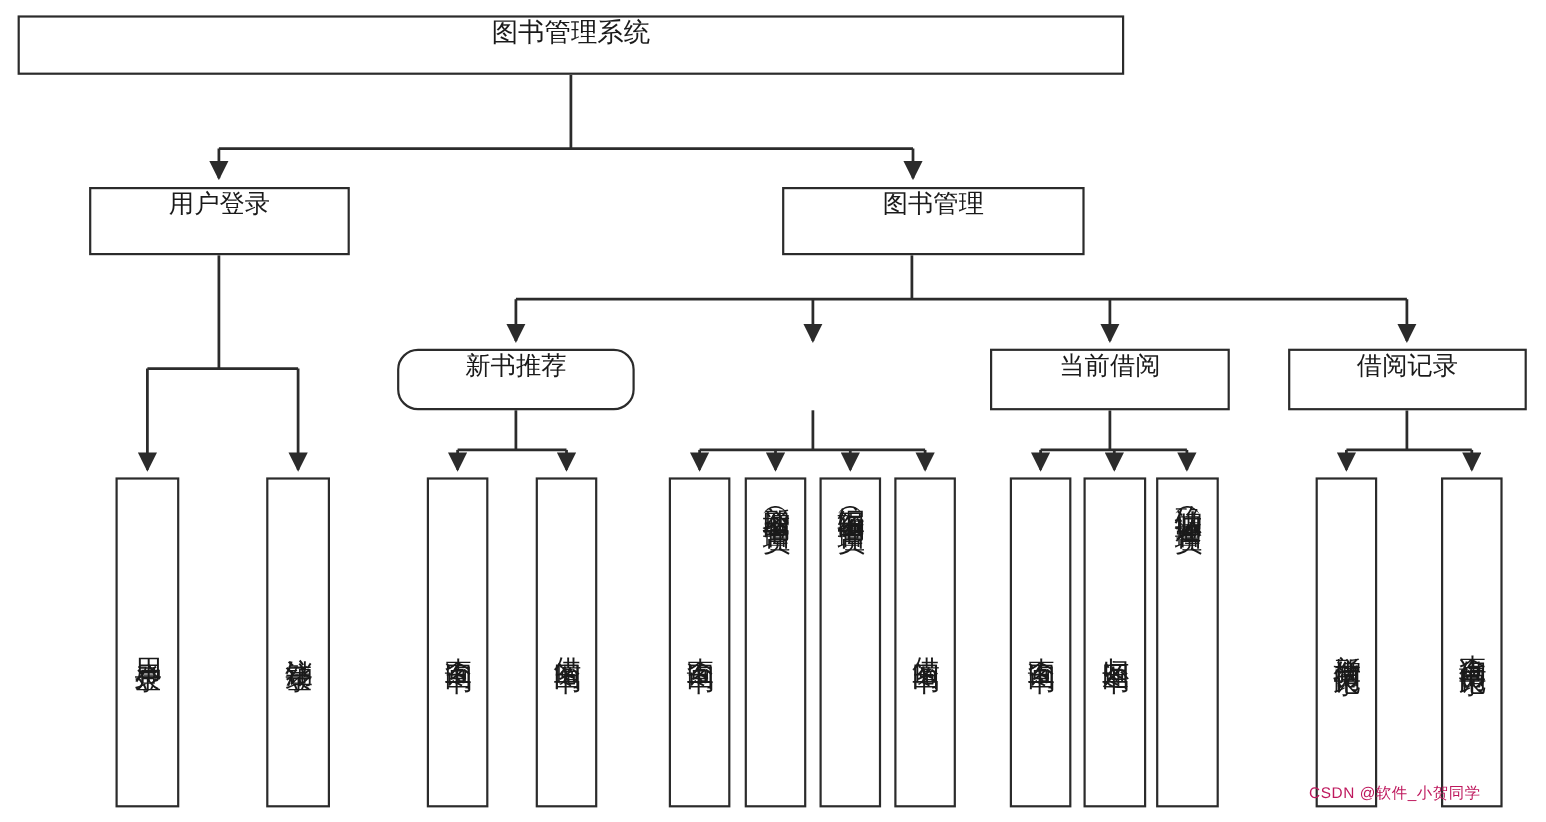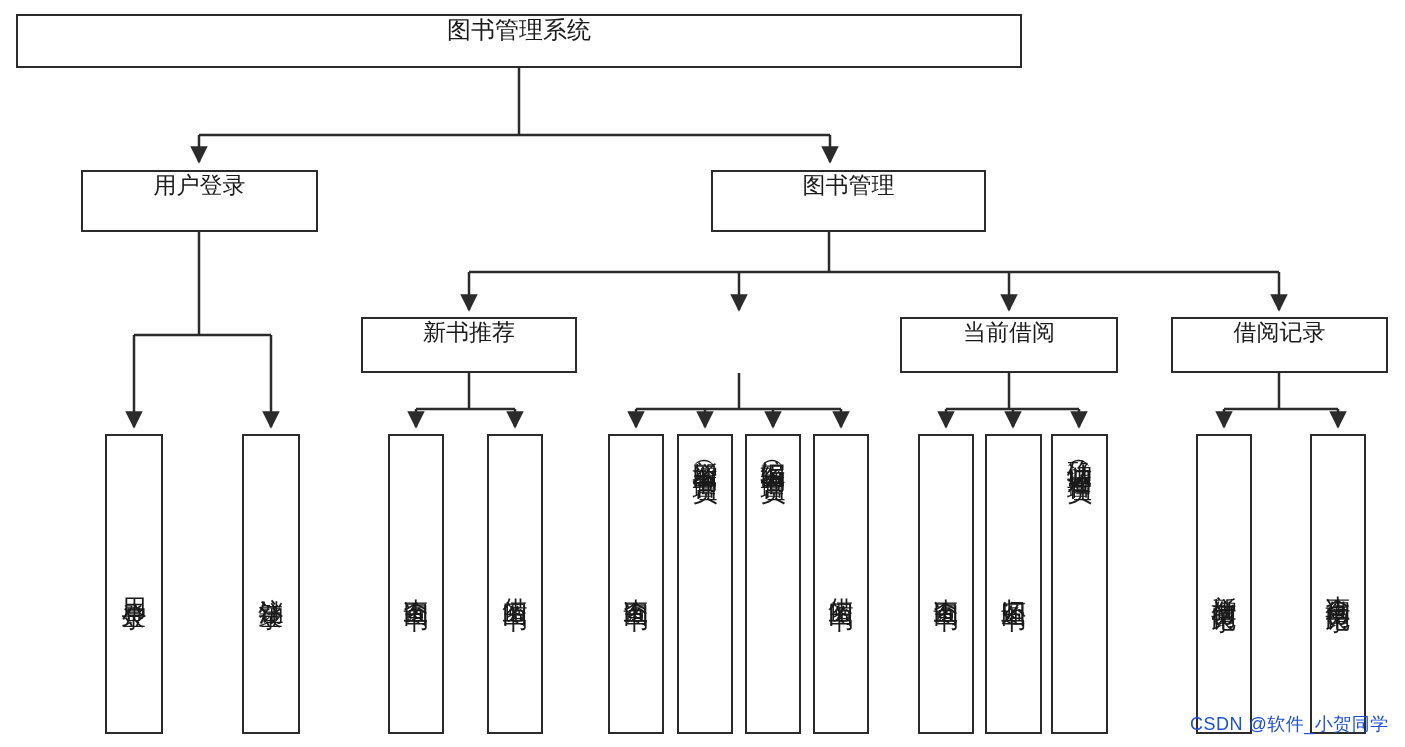--- a/index.html
+++ b/index.html
@@ -51,22 +51,22 @@
     align-items: center;
     justify-content: center;
   }
   .node.v.top {
     justify-content: flex-start;
   }
   .watermark {
     position: absolute;
     left: 1190px;
     top: 712px;
-    font-size: 18px;
-    color: #1d4ed8;
+    font-size: 14px;
+    color: #be185d;
     white-space: nowrap;
     letter-spacing: 0.5px;
   }
 </style>
 </head>
 <body>
 
 <div id="canvas">
 
   <svg id="edges" viewBox="0 0 1405 747" xmlns="http://www.w3.org/2000/svg">
@@ -123,21 +123,21 @@
       <span>图书管理系统</span>
     </div>
 
   <div class="node h" style="left: 81px; top: 170px; width: 237px; height: 62px;">
       <span>用户登录</span>
     </div>
   <div class="node h" style="left: 711px; top: 170px; width: 275px; height: 62px;">
       <span>图书管理</span>
     </div>
 
-  <div class="node h" style="left: 361px; top: 317px; width: 216px; height: 56px;">
+  <div class="node h" style="left: 361px; top: 317px; width: 216px; height: 56px; border-radius: 19px;">
       <span>新书推荐</span>
     </div>
   <div class="node h" style="left: 1171px; top: 317px; width: 217px; height: 56px;">
       <span>借阅记录</span>
     </div>
   <div class="node h" style="left: 900px; top: 317px; width: 218px; height: 56px;">
       <span>当前借阅</span>
     </div>
 
   <div class="node v" style="left: 105px; top: 434px; width: 58px; height: 300px;">

